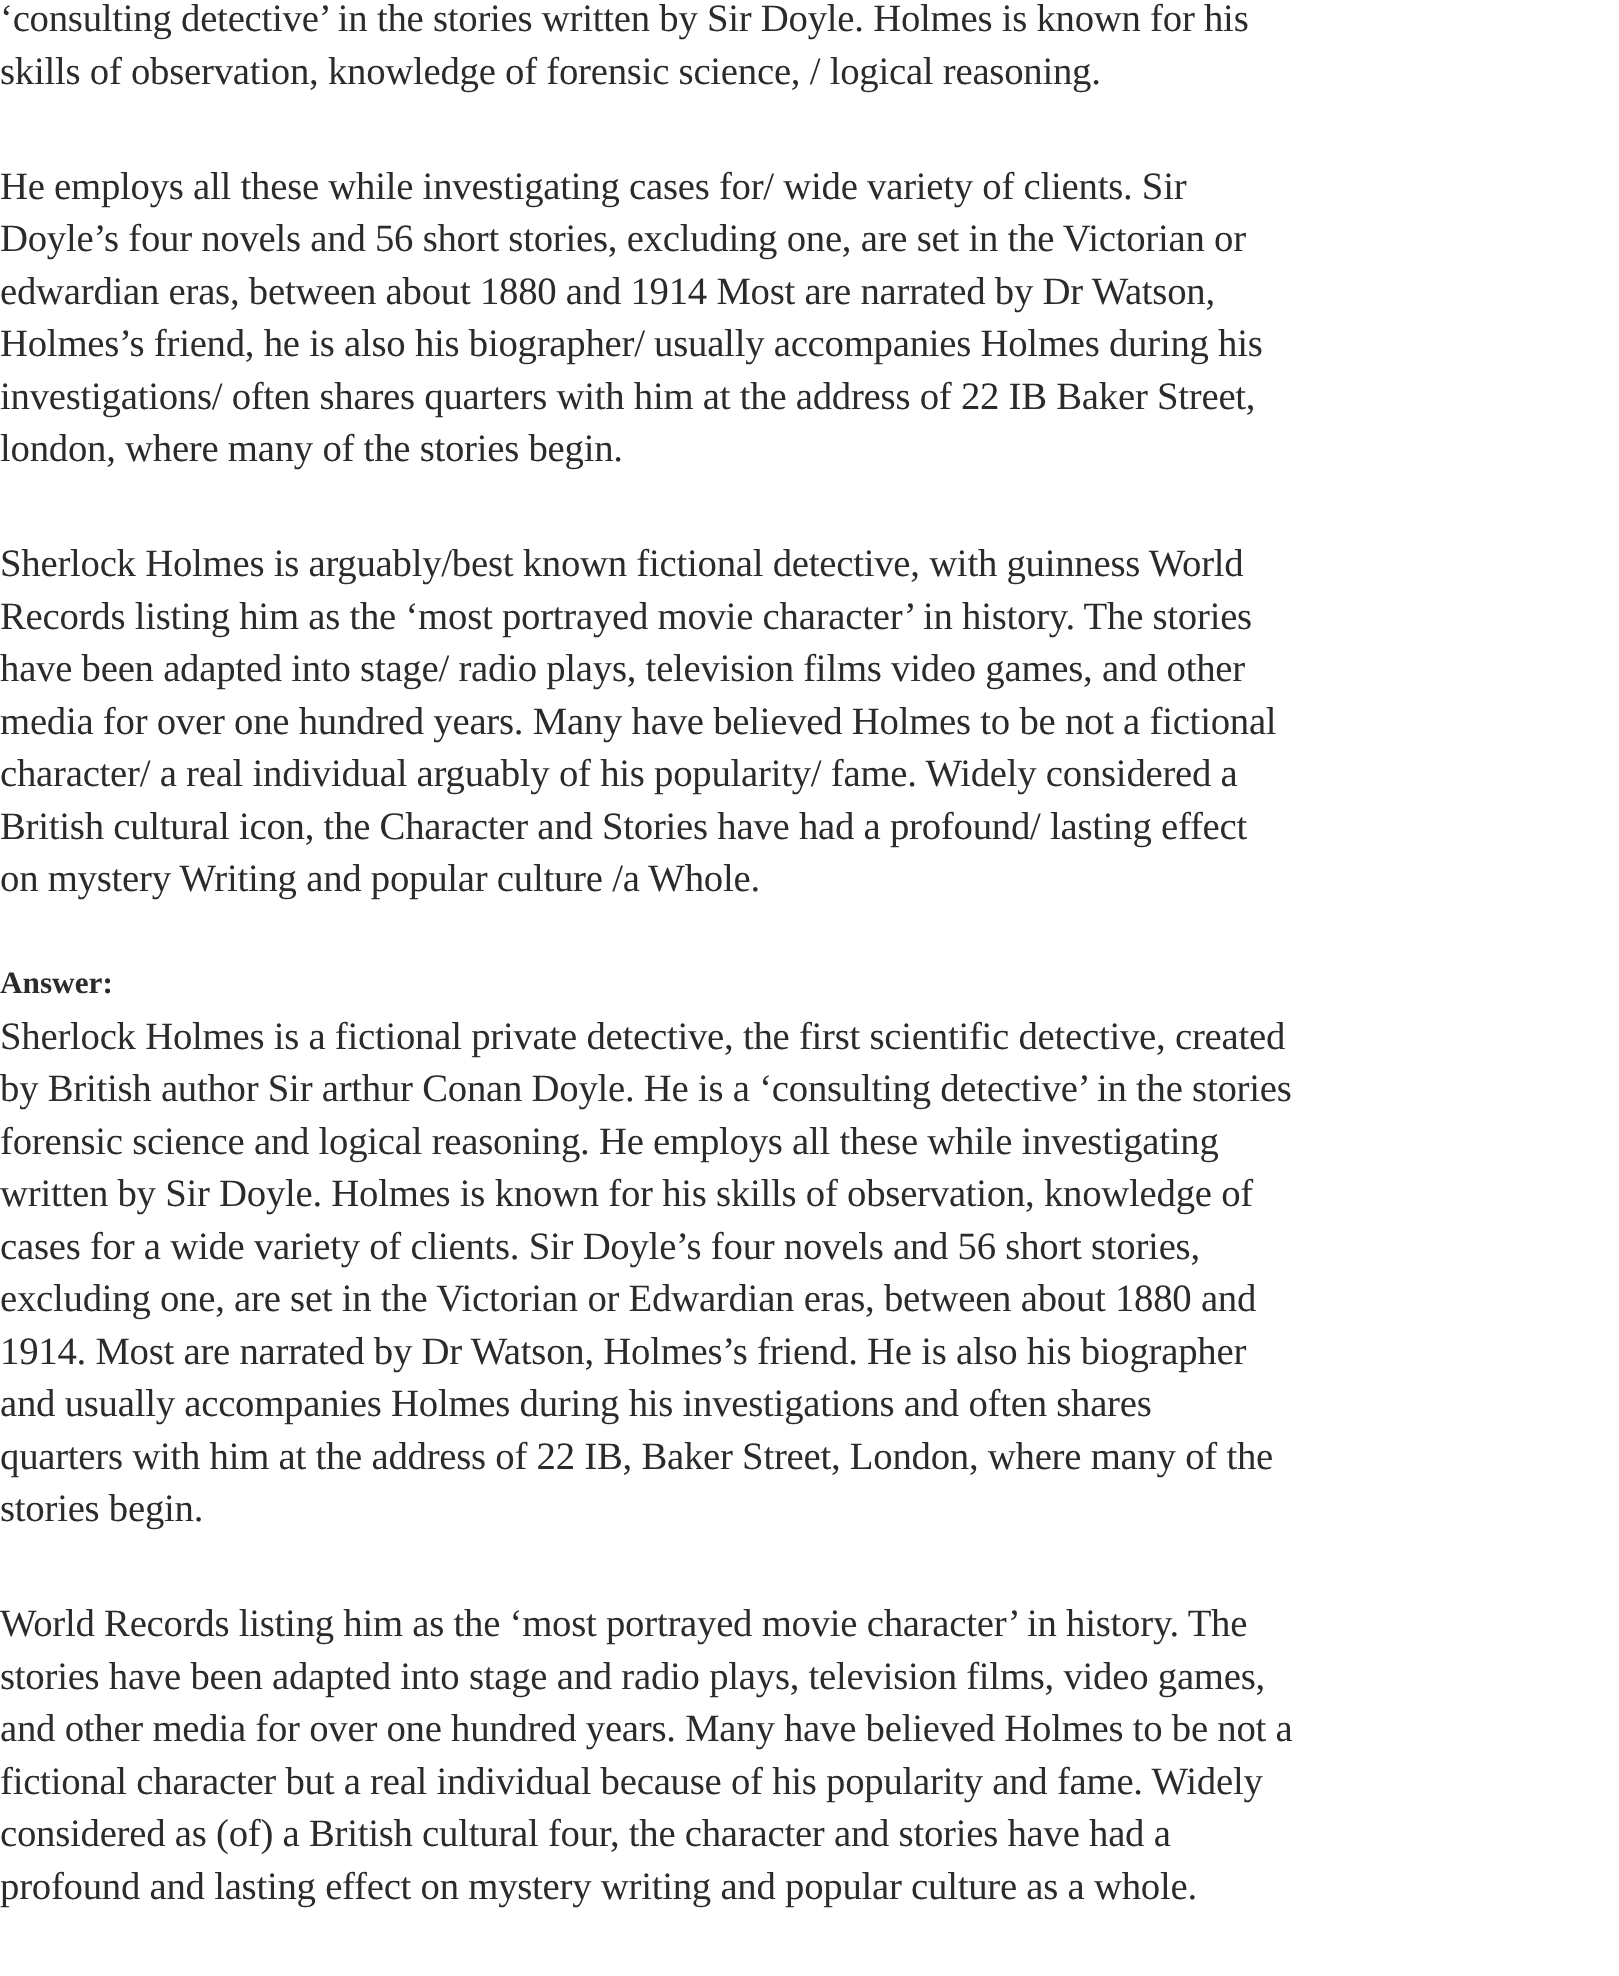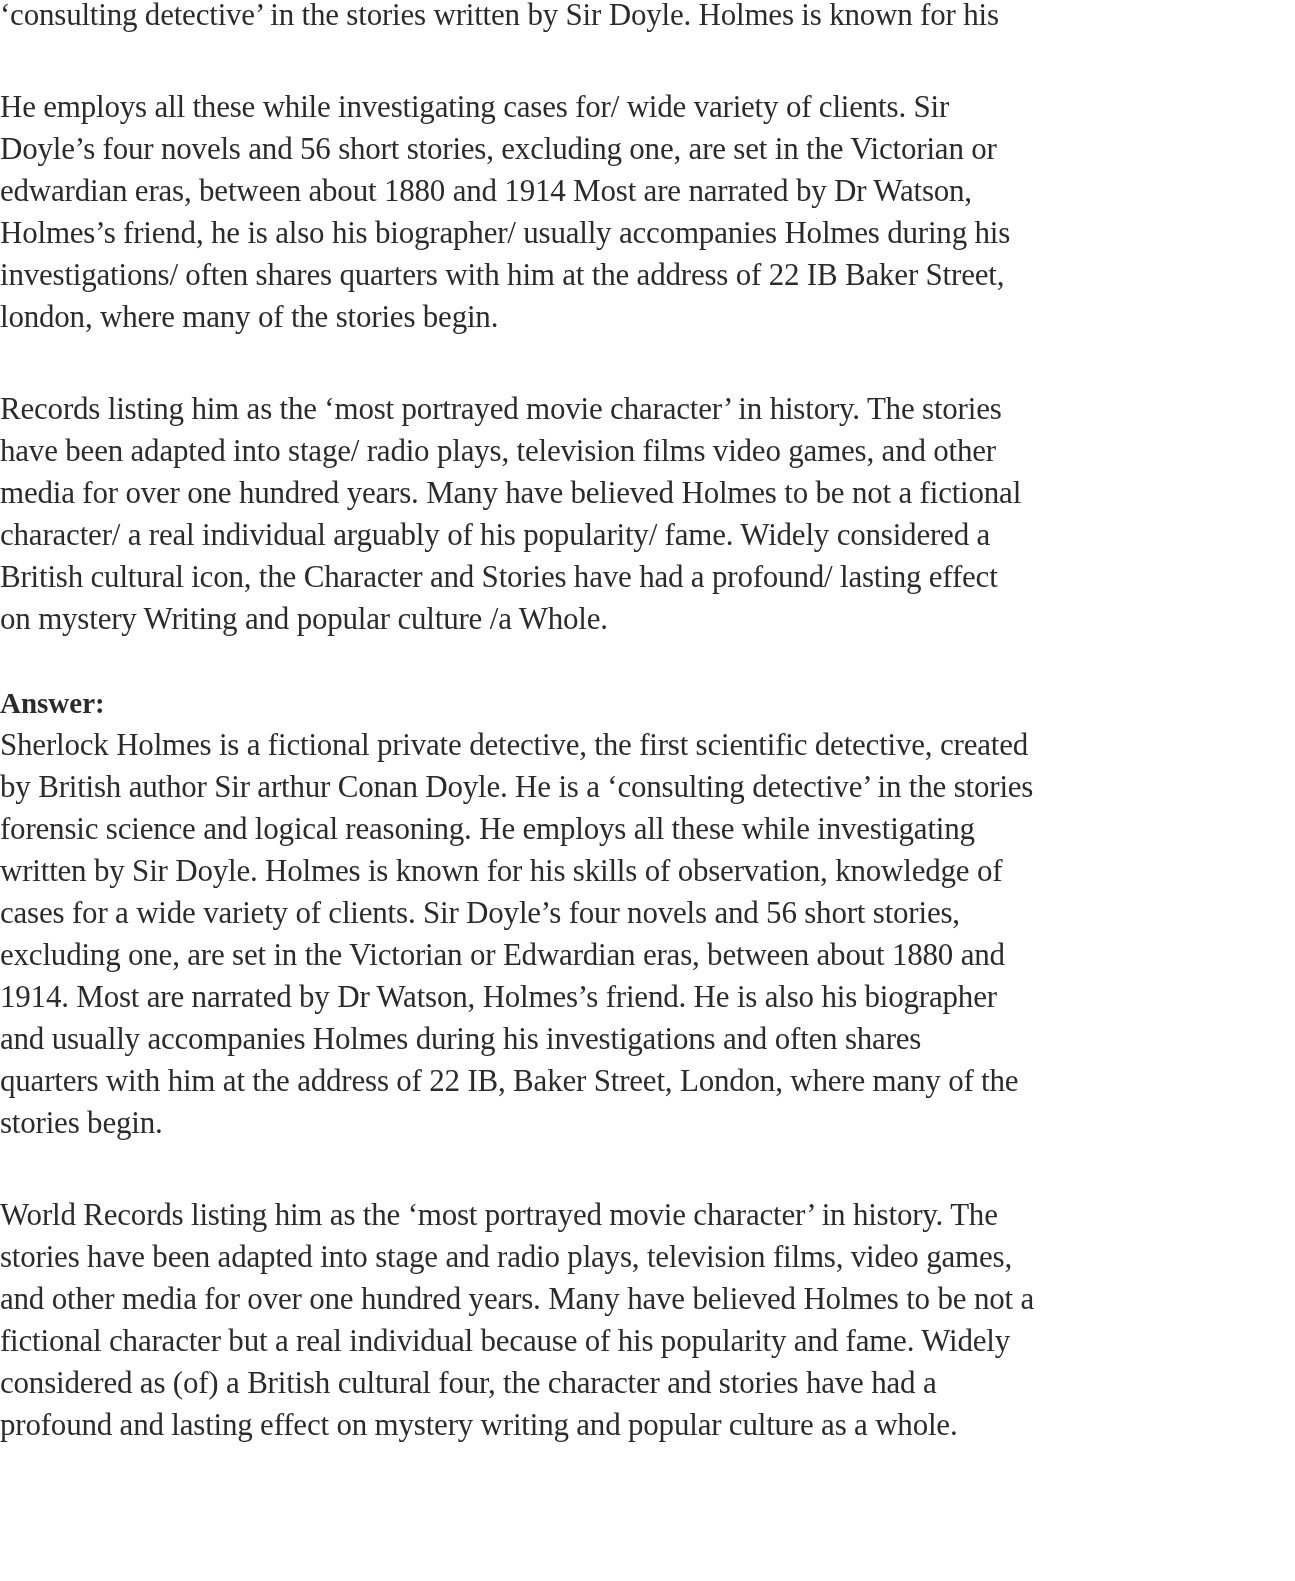--- a/index.html
+++ b/index.html
@@ -33,48 +33,50 @@
       letter-spacing: -0.2px;
     }
     .gap {
       height: 50px;
     }
     .gap-small {
       height: 42px;
     }
     .heading {
       display: block;
-      font-size: 29px;
+      font-size: 25px;
       line-height: 42px;
       height: 42px;
       font-weight: bold;
       color: #2b2b2b;
     }
   </style>
 </head>
 <body>
 
 <div class="page">
 
   <div class="para">
     <span class="line">‘consulting detective’ in the stories written by Sir Doyle. Holmes is known for his</span>
+    <span class="line">skills of observation, knowledge of forensic science, / logical reasoning.</span>
   </div>
   <div class="gap"></div>
 
   <div class="para">
     <span class="line">He employs all these while investigating cases for/ wide variety of clients. Sir</span>
     <span class="line">Doyle’s four novels and 56 short stories, excluding one, are set in the Victorian or</span>
     <span class="line">edwardian eras, between about 1880 and 1914 Most are narrated by Dr Watson,</span>
     <span class="line">Holmes’s friend, he is also his biographer/ usually accompanies Holmes during his</span>
     <span class="line">investigations/ often shares quarters with him at the address of 22 IB Baker Street,</span>
     <span class="line">london, where many of the stories begin.</span>
   </div>
   <div class="gap"></div>
 
   <div class="para">
+    <span class="line">Sherlock Holmes is arguably/best known fictional detective, with guinness World</span>
     <span class="line">Records listing him as the ‘most portrayed movie character’ in history. The stories</span>
     <span class="line">have been adapted into stage/ radio plays, television films video games, and other</span>
     <span class="line">media for over one hundred years. Many have believed Holmes to be not a fictional</span>
     <span class="line">character/ a real individual arguably of his popularity/ fame. Widely considered a</span>
     <span class="line">British cultural icon, the Character and Stories have had a profound/ lasting effect</span>
     <span class="line">on mystery Writing and popular culture /a Whole.</span>
   </div>
   <div class="gap-small"></div>
 
   <div class="para">

